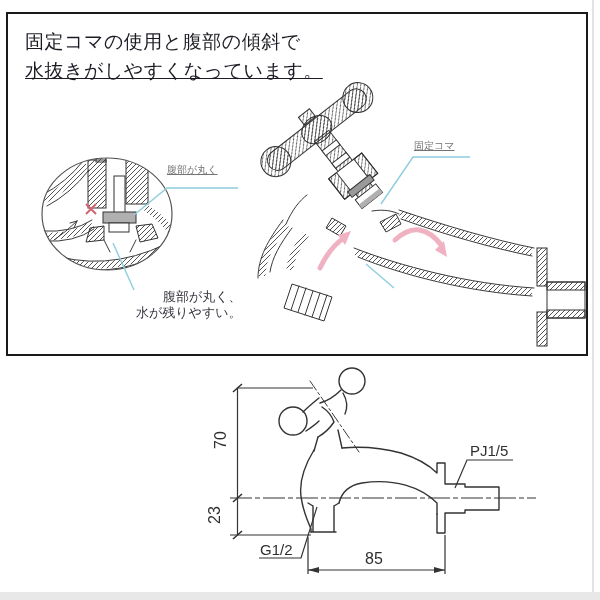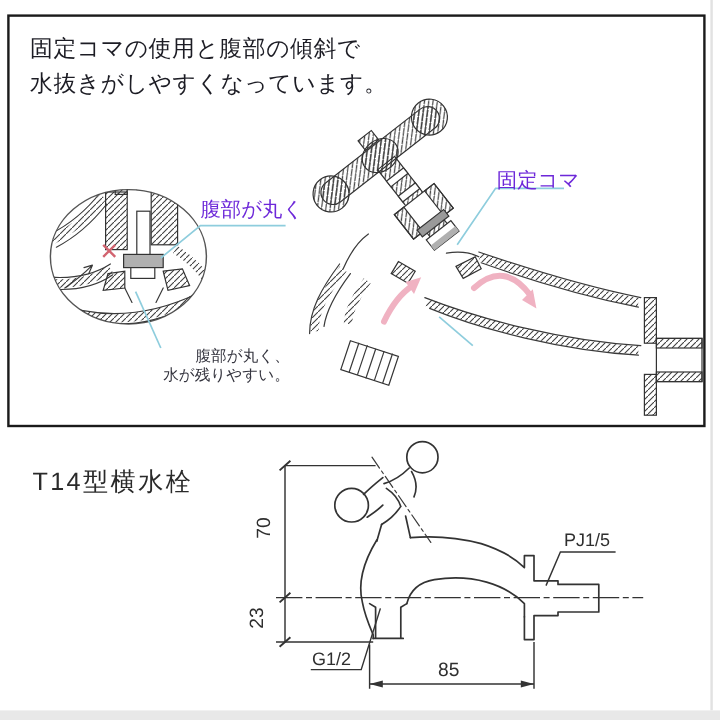--- a/index.html
+++ b/index.html
@@ -5,21 +5,21 @@
   :root{
     --ink:#1c1c24; --line:#333333; --leader_blue:#8ecddd; --arrow_pink:#f0b2c2;
     --cross_red:#d26470; --koma_gray:#b0b0b0; --bar_gray:#e8e8e8; --border_black:#1a1a1a;
   }
   html,body{margin:0;padding:0;background:#fff;}
   #stage{position:relative;width:600px;height:600px;background:#fff;overflow:hidden;
          font-family:"Liberation Sans","DejaVu Sans",sans-serif;color:var(--ink);}
   #artwork{position:absolute;left:0;top:0;}
   .infobox{position:absolute;left:6px;top:12px;width:582px;height:344px;border:2px solid var(--border_black);box-sizing:border-box;background:transparent;}
   .title{position:absolute;left:25px;top:27px;font-size:19px;line-height:29px;font-weight:500;color:var(--ink);letter-spacing:0.5px;white-space:nowrap;}
-  .lbl{position:absolute;font-size:17px;color:#6d28d9;white-space:nowrap;}
+  .lbl{position:absolute;font-size:10px;color:#737373;white-space:nowrap;text-decoration:underline;}
   .note{position:absolute;font-size:13px;line-height:16px;color:#34343e;white-space:nowrap;}
   .product-name{position:absolute;left:27px;top:387px;font-size:21px;letter-spacing:2px;color:#2a2a2a;white-space:nowrap;}
   .dim{position:absolute;font-size:16px;color:#2f2f2f;white-space:nowrap;}
   .dim-rot{transform:rotate(-90deg);transform-origin:center;width:34px;text-align:center;}
   .thread{position:absolute;font-size:15px;color:#2f2f2f;white-space:nowrap;}
   .rightedge{position:absolute;top:0;left:592px;width:2px;height:592px;background:#e2e2e2;}
   .bottombar{position:absolute;left:0;top:592px;width:600px;height:8px;background:var(--bar_gray);}
   
   .oln{stroke:var(--line);fill:none;stroke-width:1.4;stroke-linecap:round;stroke-linejoin:round;}
   .oln-thin{stroke:#3a3a3a;fill:none;stroke-width:1;stroke-linecap:round;}
@@ -166,31 +166,30 @@
       <path d="M445 570 L434 567 L434 573 Z" fill="#333"></path>
 
       <path class="dimline" d="M259 558 L301 558 L317 507"></path>
       <path class="dimline" d="M513 460 L467 460 L455 488"></path>
     </g>
   </svg>
 
   <div class="infobox"></div>
 
   <div class="title" style="top:27px;">固定コマの使用と腹部の傾斜で</div>
-  <div class="title" style="top:56px;">水抜きがしやすくなっています。</div>
+  <div class="title" style="top:56px;text-decoration:underline;">水抜きがしやすくなっています。</div>
 
   <div class="lbl" style="left:167px;top:163px;">腹部が丸く</div>
   <div class="note" style="left:136px;top:289px;text-align:right;">
     <div>腹部が丸く、</div>
     <div>水が残りやすい。</div>
   </div>
 
   <div class="lbl" style="left:414px;top:139px;">固定コマ</div>
 
-  <div class="product-name">T14型横水栓</div>
 
   <div class="dim dim-rot" style="left:204px;top:431px;">70</div>
   <div class="dim dim-rot" style="left:198px;top:506px;">23</div>
   <div class="dim" style="left:365px;top:550px;">85</div>
   <div class="thread" style="left:470px;top:442px;">PJ1/5</div>
   <div class="thread" style="left:260px;top:541px;">G1/2</div>
 
   <div class="rightedge"></div>
   <div class="bottombar"></div>
 </div>

